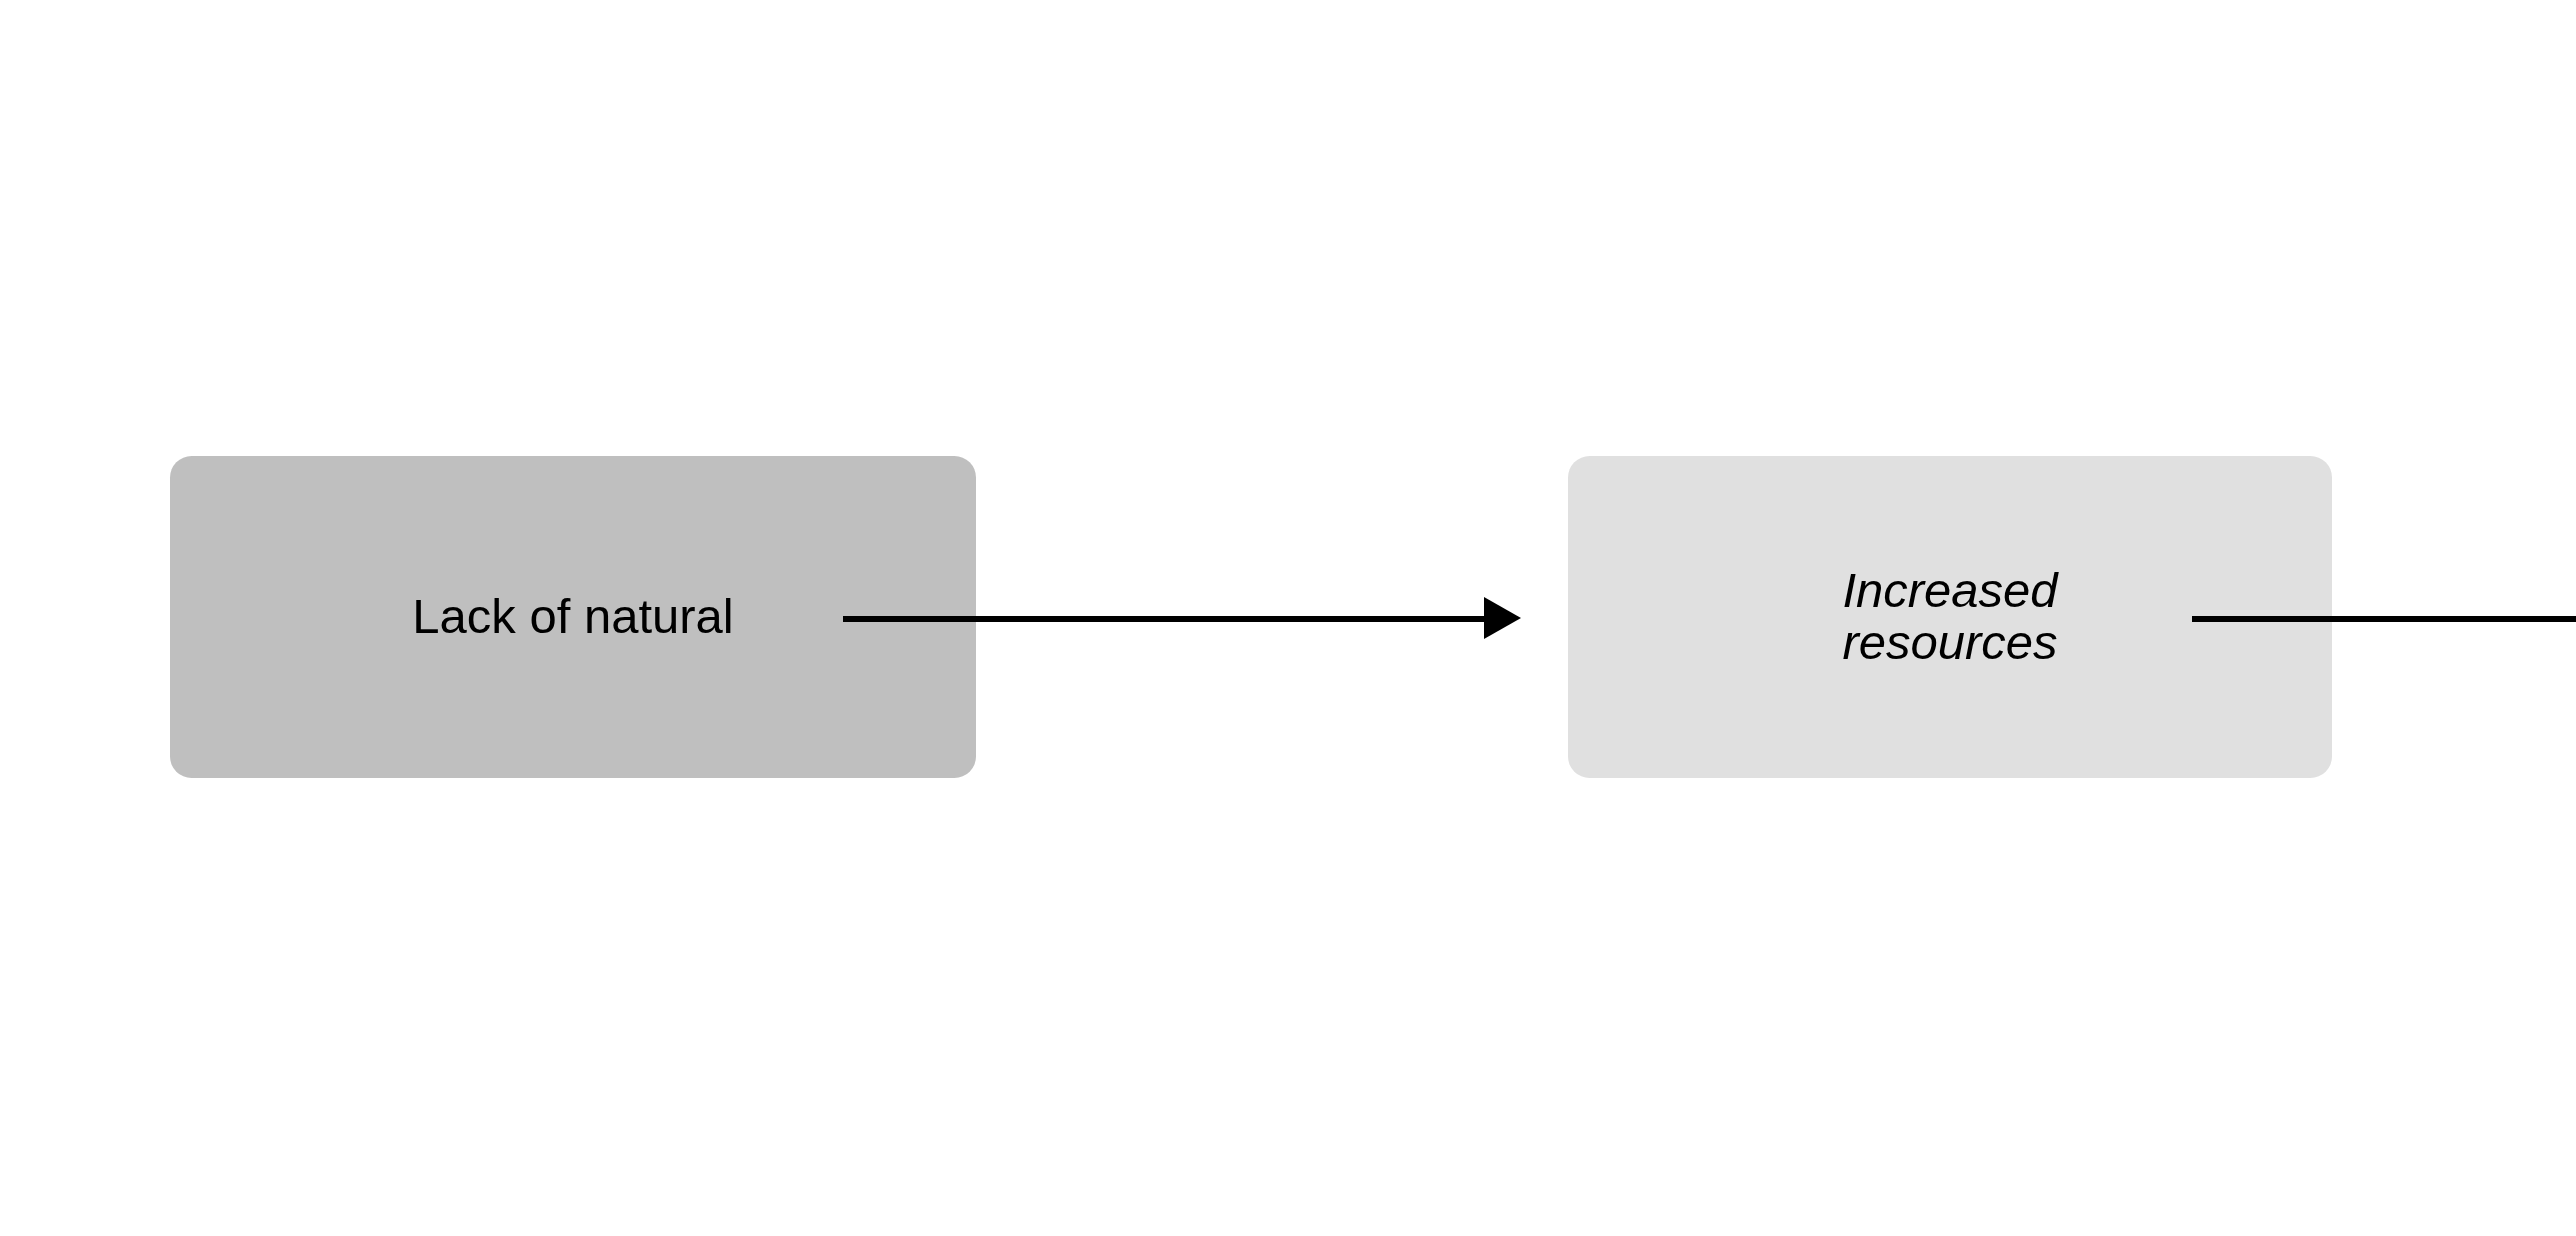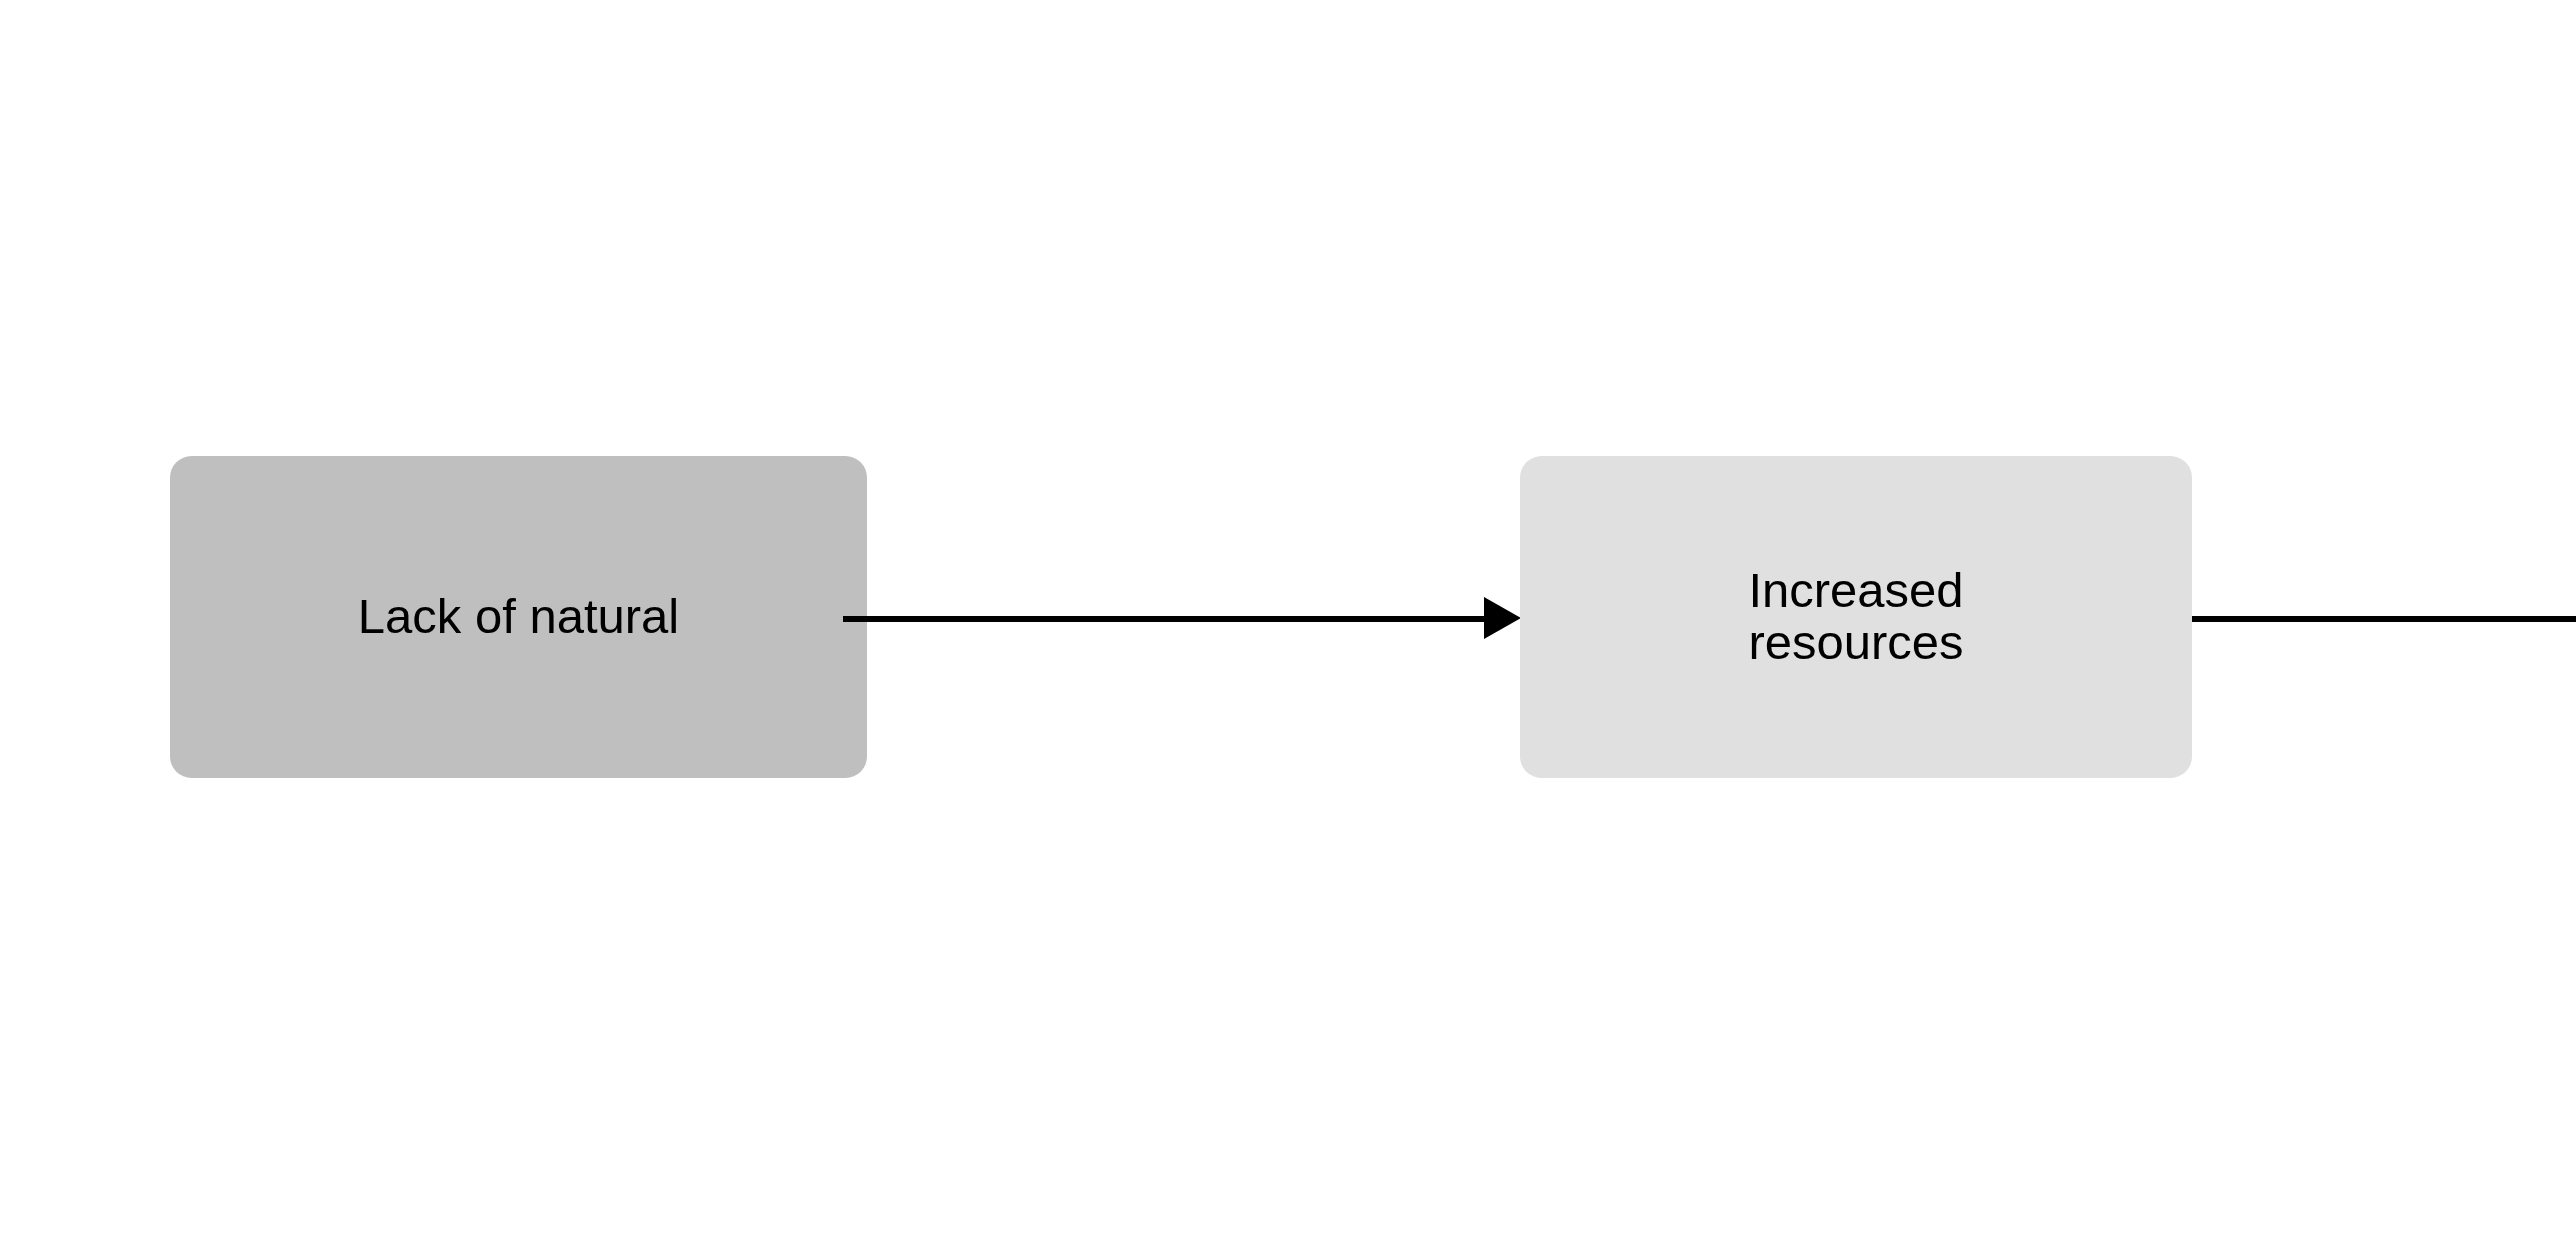--- a/index.html
+++ b/index.html
@@ -28,22 +28,22 @@
   .node-label {
     font-size: 49px;
     line-height: 1.06;
     color: #000000;
     font-weight: 400;
   }
   .node-label .line {
     display: block;
     white-space: nowrap;
   }
-  #node-1 { left: 170px;  width: 697px; }
-  #node-2 { left: 1520px; width: 672px; }
+  #node-1 { left: 170px;  width: 806px; }
+  #node-2 { left: 1568px; width: 764px; font-style: italic; }
 
   .edge {
     position: absolute;
   }
   .edge-shaft {
     position: absolute;
     top: 616px;
     height: 5.7px;
     background: #000000;
   }

